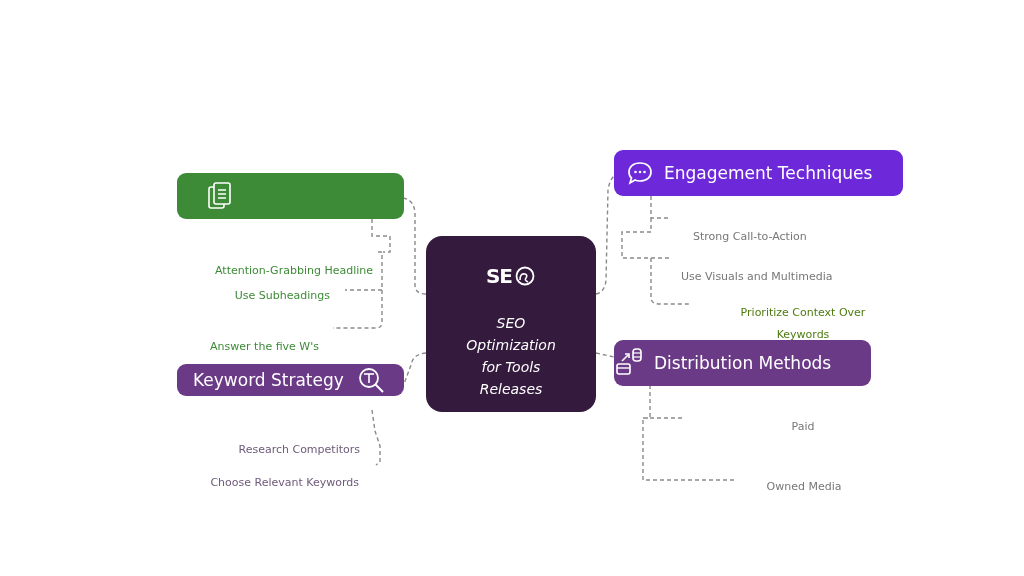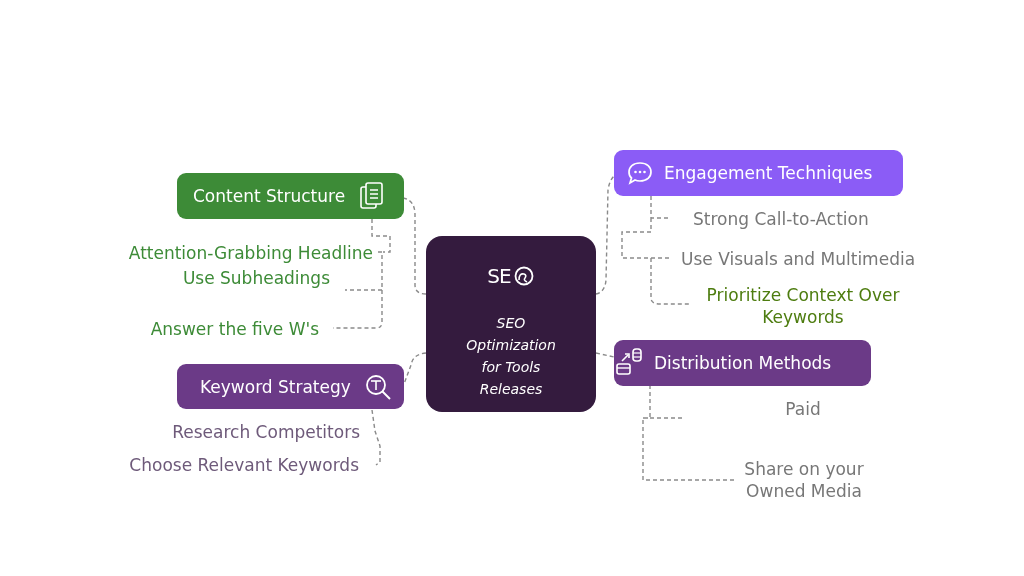--- a/index.html
+++ b/index.html
@@ -1,27 +1,27 @@
 <!DOCTYPE html>
 <html><head>
 <meta charset="utf-8">
 <style>
   html,body{margin:0;padding:0;background:#ffffff;}
   body{width:1024px;height:576px;position:relative;overflow:hidden;font-family:"DejaVu Sans","Liberation Sans",sans-serif;}
   #connectors{position:absolute;left:0;top:0;width:1024px;height:576px;}
   .node{position:absolute;border-radius:9px;color:#fff;display:flex;align-items:center;box-sizing:border-box;font-size:17px;white-space:nowrap;}
   .node .ico{display:inline-flex;align-items:center;justify-content:center;}
-  .leaf{position:absolute;font-size:17px;white-space:nowrap;line-height:22px;}
+  .leaf{position:absolute;font-size:11px;white-space:nowrap;line-height:22px;margin-top:18px;}
   .leaf.center{text-align:center;}
   .green-dark{background:#3d8b37;}
-  .green-light{background:#8b5cf6;}
+  .green-light{background:#6d28d9;}
   .purple{background:#6b3a87;}
   .central{position:absolute;left:426px;top:236px;width:170px;height:176px;background:#341b3e;border-radius:16px;color:#fff;text-align:center;box-sizing:border-box;padding-top:28px;}
   .central .title{font-size:14px;line-height:22px;margin-top:24px;font-style:italic;}
-  .central .logo{font-size:20px;letter-spacing:-1px;display:flex;align-items:center;justify-content:center;gap:2px;}
+  .central .logo{font-size:20px;letter-spacing:-1px;display:flex;align-items:center;justify-content:center;gap:2px;font-weight:bold;}
 </style>
 </head>
 <body>
 
 <svg id="connectors">
   <g fill="none" stroke="#8a8a8a" stroke-width="1.4" stroke-dasharray="4,3">
 
     <path d="M403 198 Q415 200 415 215 L415 285 Q415 294 426 294"></path>
 
     <path d="M372 219 L372 236 L390 236 L390 252 L383 252 M378 252 L382 252 L382 290 L345 290 M382 290 L382 322 Q382 328 376 328 L333 328"></path>
@@ -50,36 +50,35 @@
   </div>
   <div class="title">
     <div>SEO</div>
     <div>Optimization</div>
     <div>for Tools</div>
     <div>Releases</div>
   </div>
 </div>
 
 <div class="node green-dark" style="left:177px;top:173px;width:227px;height:46px;padding-left:16px;">
-  <span>Content Structure</span>
   <span class="ico" style="margin-left:14px;">
     <svg width="26" height="30" viewBox="0 0 26 30">
       <rect x="2" y="6" width="15" height="21" rx="2" fill="none" stroke="#fff" stroke-width="1.6"></rect>
       <rect x="7" y="2" width="16" height="21" rx="2" fill="#3d8b37" stroke="#fff" stroke-width="1.6"></rect>
       <line x1="11" y1="9" x2="19" y2="9" stroke="#fff" stroke-width="1.5"></line>
       <line x1="11" y1="13" x2="19" y2="13" stroke="#fff" stroke-width="1.5"></line>
       <line x1="11" y1="17" x2="19" y2="17" stroke="#fff" stroke-width="1.5"></line>
     </svg>
   </span>
 </div>
 <div class="leaf" style="right:651px;top:242px;color:#3d8b37;">Attention-Grabbing Headline</div>
 <div class="leaf" style="right:694px;top:267px;color:#3d8b37;">Use Subheadings</div>
 <div class="leaf" style="right:705px;top:318px;color:#3d8b37;">Answer the five W's</div>
 
-<div class="node purple" style="left:177px;top:364px;width:227px;height:45px;padding-left:23px;text-align:right;">
+<div class="node purple" style="left:177px;top:364px;width:227px;height:32px;padding-left:16px;text-align:right;">
   <span>Keyword Strategy</span>
   <span class="ico" style="margin-left:12px;">
     <svg width="30" height="30" viewBox="0 0 30 30">
       <circle cx="13" cy="13" r="9" fill="none" stroke="#fff" stroke-width="1.8"></circle>
       <line x1="19.5" y1="19.5" x2="27" y2="27" stroke="#fff" stroke-width="2"></line>
       <line x1="8" y1="9" x2="18" y2="9" stroke="#fff" stroke-width="1.6"></line>
       <line x1="13" y1="9" x2="13" y2="18" stroke="#fff" stroke-width="1.6"></line>
     </svg>
   </span>
 </div>
@@ -115,15 +114,14 @@
       <path d="M8 14 L14 8" stroke="#fff" stroke-width="1.6"></path>
       <path d="M11 7 L15 7 L15 11" fill="none" stroke="#fff" stroke-width="1.6"></path>
     </svg>
   </span>
   <span>Distribution Methods</span>
 </div>
 <div class="leaf center" style="left:685px;top:398px;width:236px;color:#777777;">
   <div>Paid</div>
 </div>
 <div class="leaf center" style="left:733px;top:458px;width:142px;color:#777777;">
-  <div>Share on your</div>
   <div>Owned Media</div>
 </div>
 
 </body></html>

